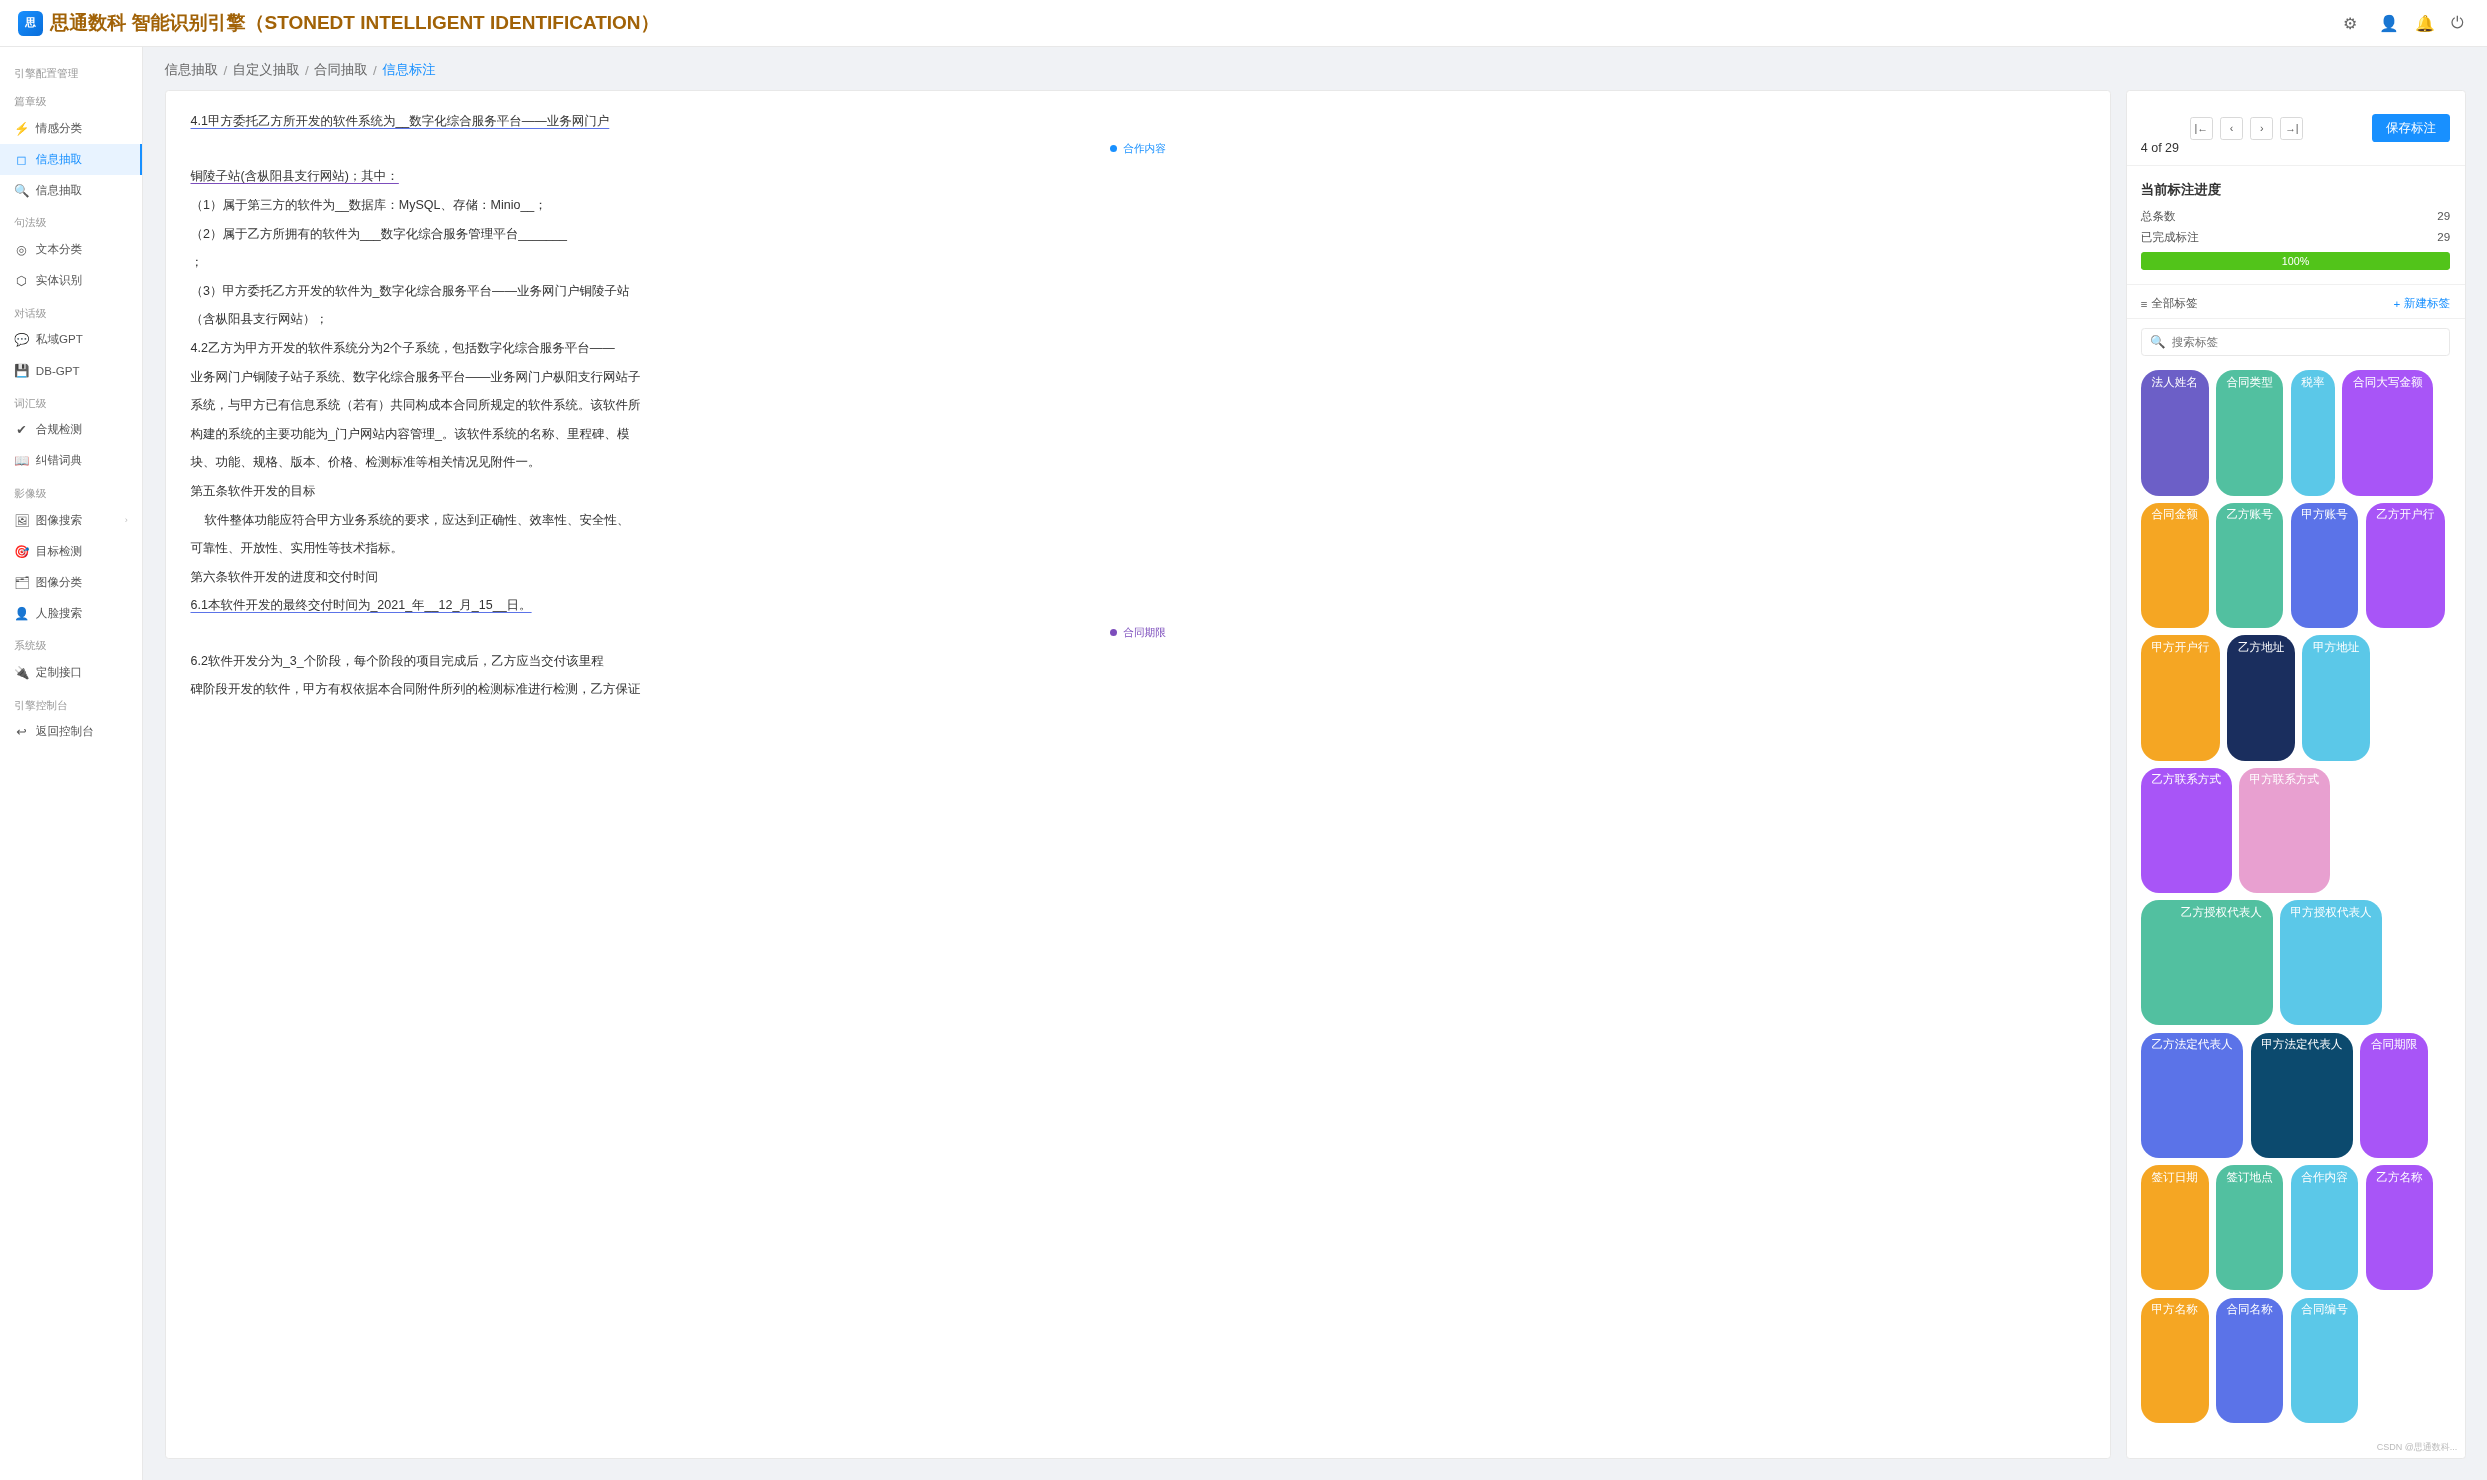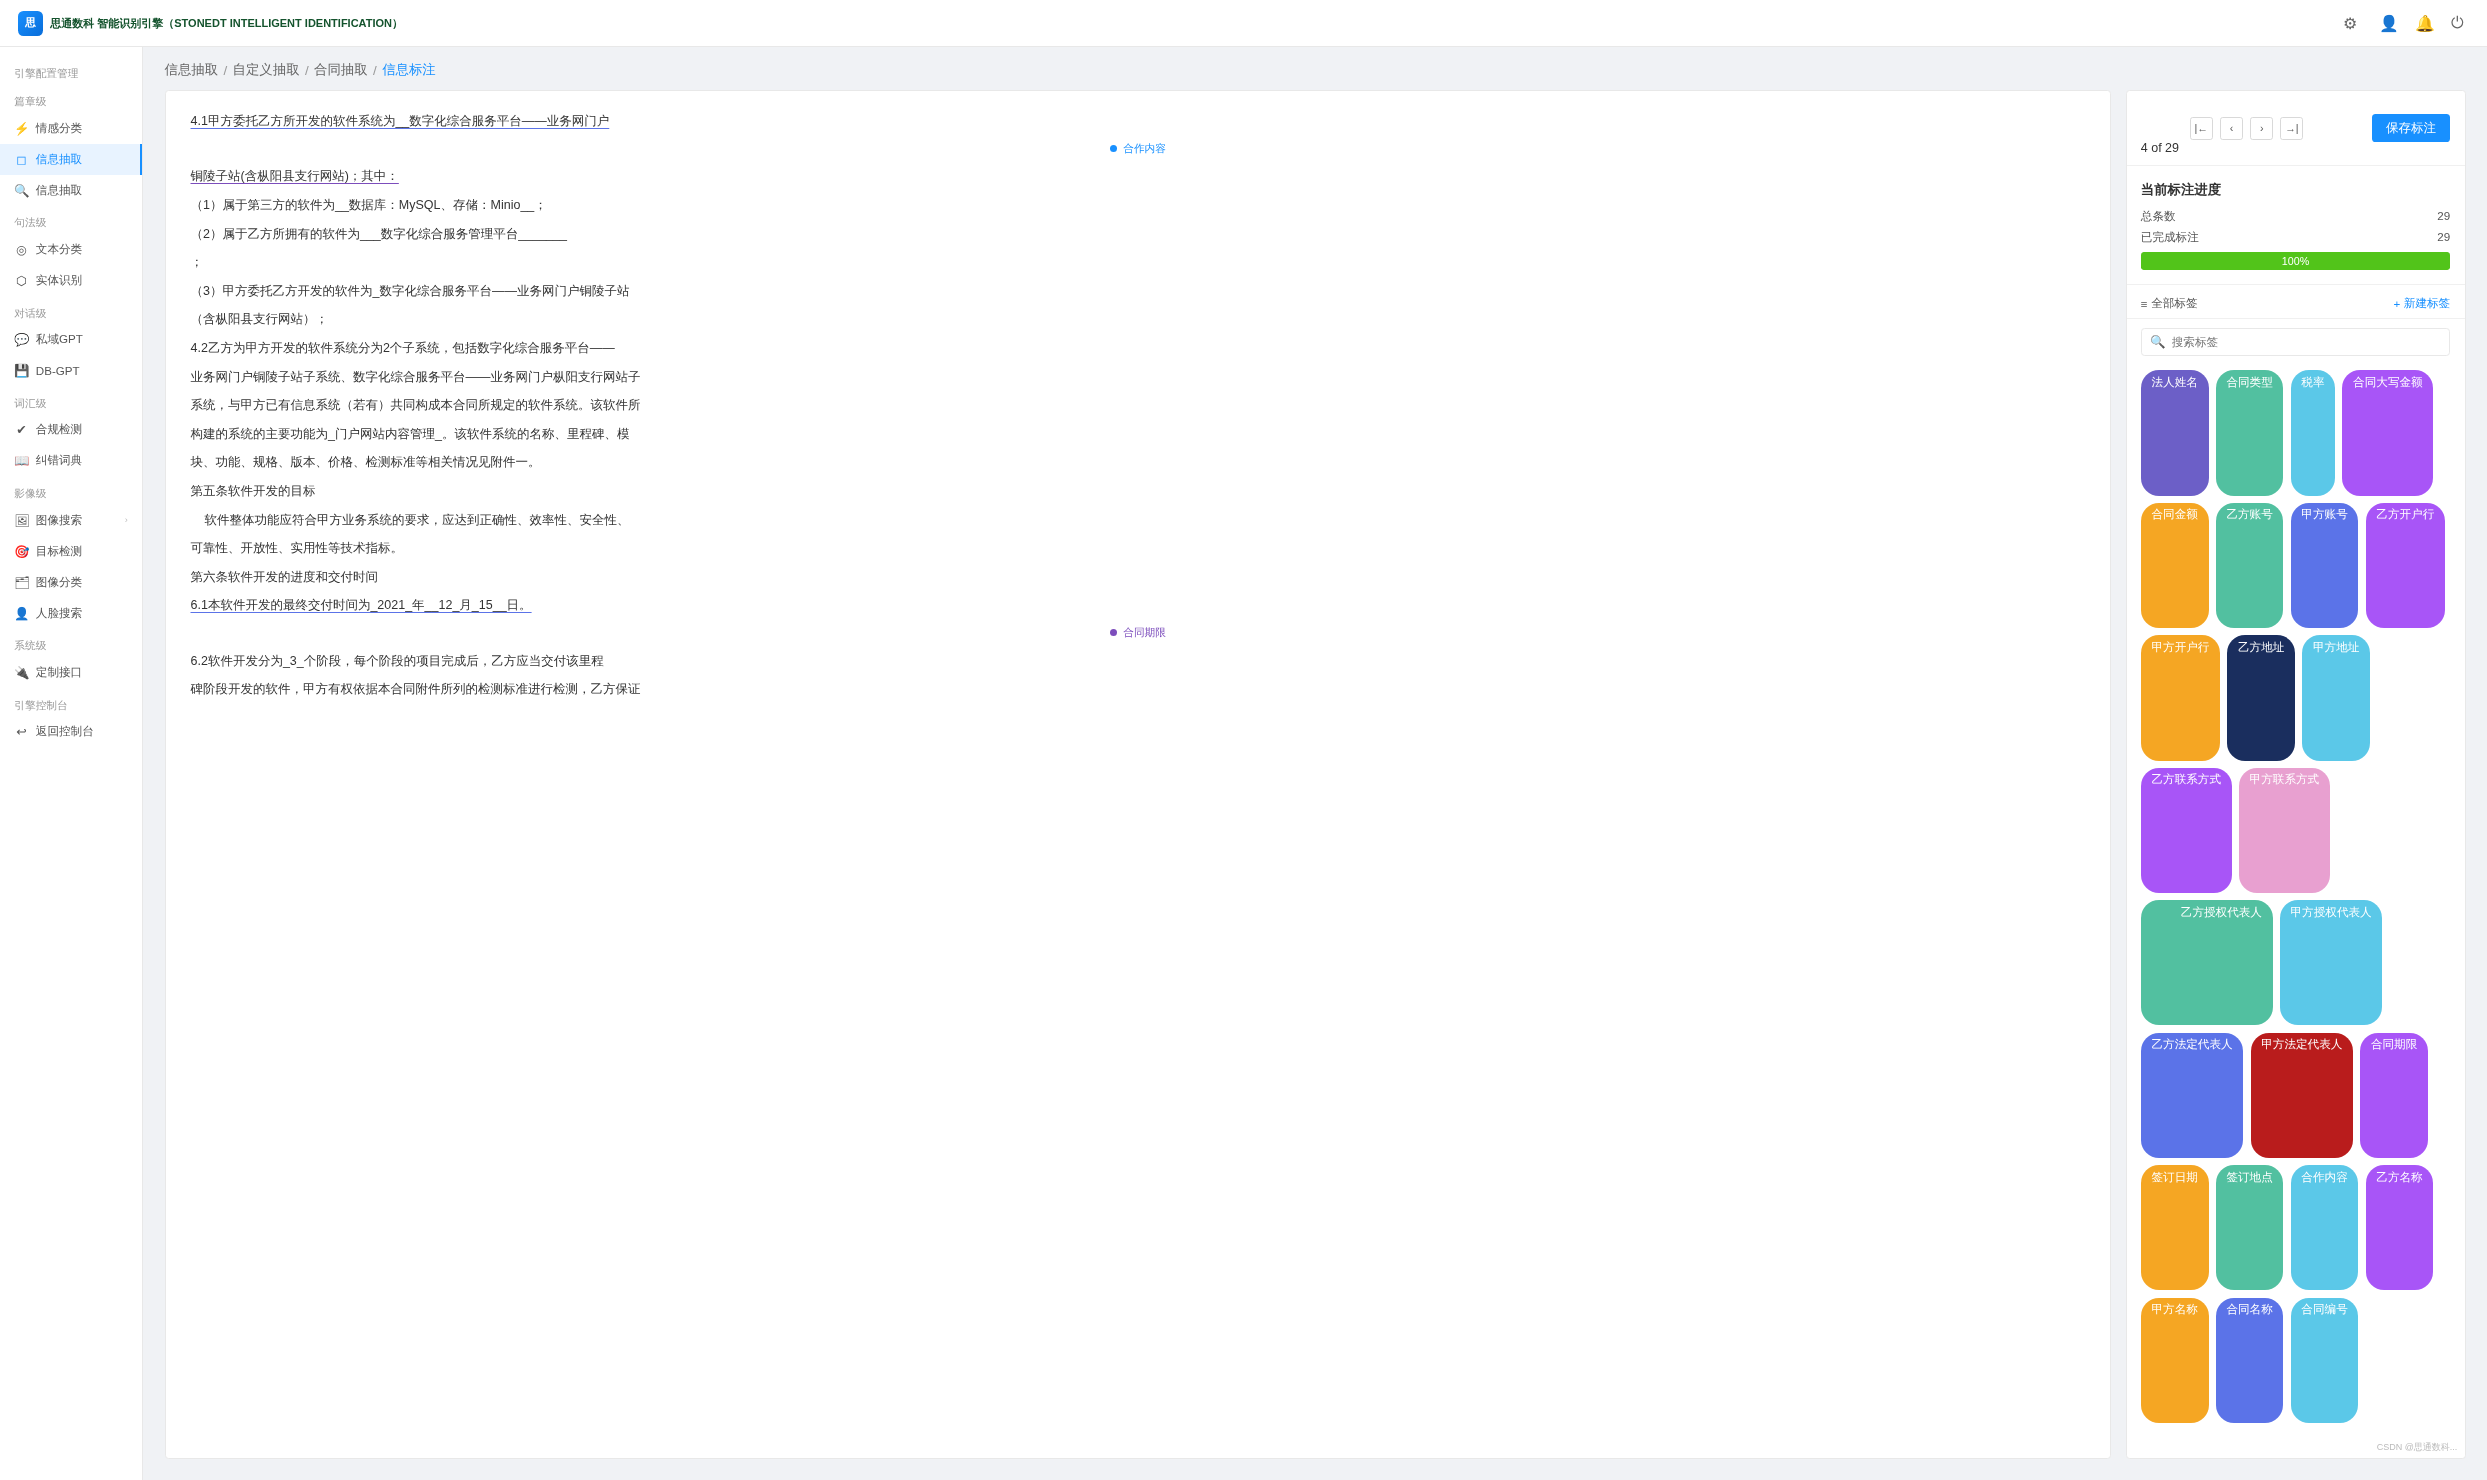--- a/index.html
+++ b/index.html
@@ -2,21 +2,21 @@
 <html style="font-size:14.3px"><head>
   <meta charset="utf-8">
   <style>
     * { box-sizing: border-box; margin: 0; padding: 0; }
     body { font-family: 'PingFang SC', 'Microsoft YaHei', sans-serif; background: #f0f2f5; display: flex; flex-direction: column; height: 100vh; overflow: hidden; font-size: 12.5px; color: #333; }
 
     
     .header { background: #fff; height: 47px; display: flex; align-items: center; padding: 0 18px; border-bottom: 0.9px solid #e8e8e8; flex-shrink: 0; }
     .header-logo { display: flex; align-items: center; gap: 7.2px; }
     .logo-icon { width: 25px; height: 25px; background: linear-gradient(135deg, #1890ff, #096dd9); border-radius: 5.4px; display: flex; align-items: center; justify-content: center; color: white; font-size: 10.7px; font-weight: bold; }
-    .header-title { font-size: 11px; font-weight: 600; color: #14532d; }
+    .header-title { font-size: 19px; font-weight: 600; color: #a16207; }
     .header-icons { margin-left: auto; display: flex; gap: 18px; align-items: center; }
     .header-icon { width: 18px; height: 18px; cursor: pointer; color: #666; font-size: 16px; }
 
     
     .main-layout { display: flex; flex: 1; overflow: hidden; }
 
     
     .sidebar { width: 143px; background: #fff; border-right: 0.9px solid #e8e8e8; overflow-y: auto; flex-shrink: 0; padding: 9px 0; }
     .sidebar-group-label { font-size: 10.7px; color: #999; padding: 10.7px 14.3px 3.6px; }
     .sidebar-item { display: flex; align-items: center; gap: 7.2px; padding: 8px 14.3px; cursor: pointer; color: #555; font-size: 11.6px; }
@@ -287,21 +287,21 @@
             <span class="tag-chip" style="background: rgb(91, 115, 232); color: rgb(255, 255, 255);">甲方账号</span>
             <span class="tag-chip" style="background: rgb(168, 85, 247); color: rgb(255, 255, 255);">乙方开户行</span>
             <span class="tag-chip" style="background: rgb(245, 166, 35); color: rgb(255, 255, 255);">甲方开户行</span>
             <span class="tag-chip" style="background: rgb(26, 46, 94); color: rgb(255, 255, 255);">乙方地址</span>
             <span class="tag-chip" style="background: rgb(91, 200, 232); color: rgb(255, 255, 255);">甲方地址</span>
             <span class="tag-chip" style="background: rgb(168, 85, 247); color: rgb(255, 255, 255);">乙方联系方式</span>
             <span class="tag-chip" style="background: rgb(232, 160, 208); color: rgb(255, 255, 255);">甲方联系方式</span>
             <span class="tag-chip" style="background: rgb(82, 192, 160); color: rgb(255, 255, 255); padding-left: 40px;">乙方授权代表人</span>
             <span class="tag-chip" style="background: rgb(91, 200, 232); color: rgb(255, 255, 255);">甲方授权代表人</span>
             <span class="tag-chip" style="background: rgb(91, 115, 232); color: rgb(255, 255, 255);">乙方法定代表人</span>
-            <span class="tag-chip" style="background: #b91c1c; color: rgb(255, 255, 255);">甲方法定代表人</span>
+            <span class="tag-chip" style="background: #0c4a6e; color: rgb(255, 255, 255);">甲方法定代表人</span>
             <span class="tag-chip" style="background: rgb(168, 85, 247); color: rgb(255, 255, 255);">合同期限</span>
             <span class="tag-chip" style="background: rgb(245, 166, 35); color: rgb(255, 255, 255);">签订日期</span>
             <span class="tag-chip" style="background: rgb(82, 192, 160); color: rgb(255, 255, 255);">签订地点</span>
             <span class="tag-chip" style="background: rgb(91, 200, 232); color: rgb(255, 255, 255);">合作内容</span>
             <span class="tag-chip" style="background: rgb(168, 85, 247); color: rgb(255, 255, 255);">乙方名称</span>
             <span class="tag-chip" style="background: rgb(245, 166, 35); color: rgb(255, 255, 255);">甲方名称</span>
             <span class="tag-chip" style="background: rgb(91, 115, 232); color: rgb(255, 255, 255);">合同名称</span>
             <span class="tag-chip" style="background: rgb(91, 200, 232); color: rgb(255, 255, 255);">合同编号</span>
           </div>
 

